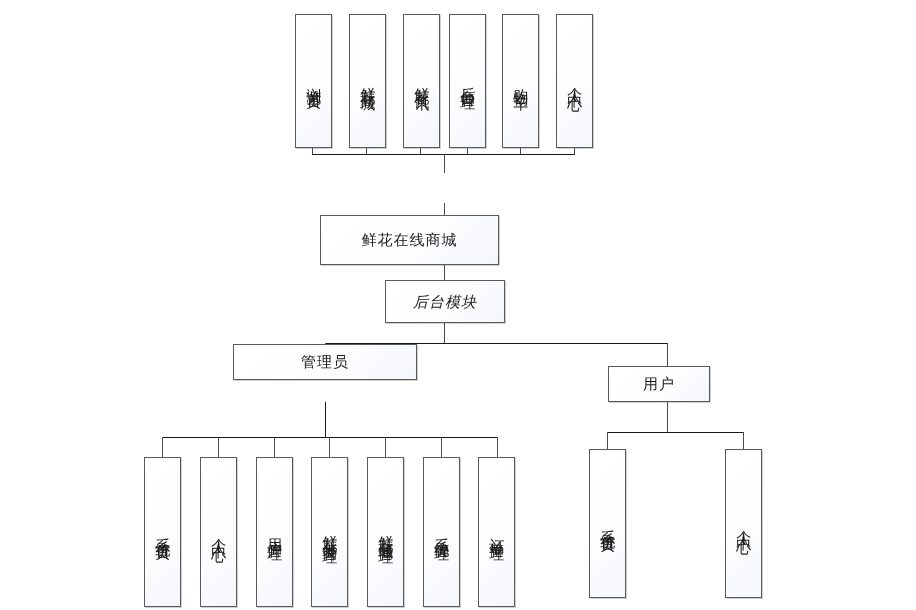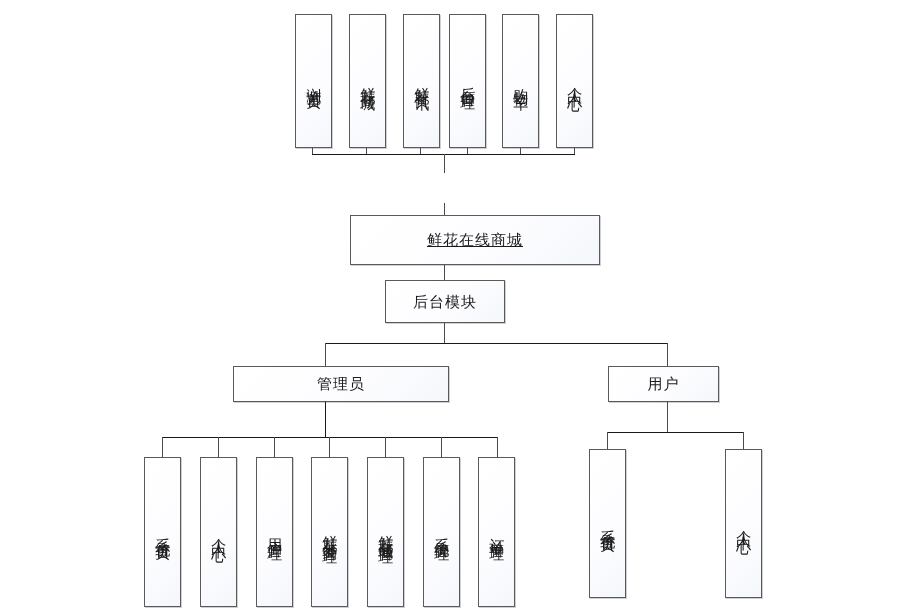--- a/index.html
+++ b/index.html
@@ -62,34 +62,34 @@
   <div class="line" style="left:520px;top:148px;width:1px;height:7px;"></div>
   <div class="line" style="left:574px;top:148px;width:1px;height:7px;"></div>
 
   <div class="line thick" style="left:312px;top:154px;width:263px;height:1px;"></div>
 
   <div class="line" style="left:444px;top:154px;width:1px;height:19px;"></div>
 
 
   <div class="line" style="left:444px;top:203px;width:1px;height:12px;"></div>
 
-  <div class="node h" style="left:350px;top:215px;width:250px;height:50px;text-decoration:underline;">鲜花在线商城</div>
+  <div class="node h" style="left:320px;top:215px;width:179px;height:50px;">鲜花在线商城</div>
 
   <div class="line" style="left:444px;top:265px;width:1px;height:15px;"></div>
 
-  <div class="node h" style="left:385px;top:280px;width:120px;height:43px;">后台模块</div>
+  <div class="node h" style="left:385px;top:280px;width:120px;height:43px;font-style:italic;">后台模块</div>
 
   <div class="line" style="left:444px;top:323px;width:1px;height:20px;"></div>
 
   <div class="line thick" style="left:325px;top:343px;width:343px;height:1px;"></div>
   <div class="line" style="left:325px;top:343px;width:1px;height:23px;"></div>
   <div class="line" style="left:667px;top:343px;width:1px;height:23px;"></div>
 
-  <div class="node h" style="left:233px;top:366px;width:216px;height:36px;">管理员</div>
-  <div class="node h" style="left:608px;top:366px;width:111px;height:36px;">用户</div>
+  <div class="node h" style="left:233px;top:344px;width:184px;height:36px;">管理员</div>
+  <div class="node h" style="left:608px;top:366px;width:102px;height:36px;">用户</div>
 
   <div class="line thick" style="left:325px;top:402px;width:1px;height:35px;"></div>
   <div class="line thick" style="left:162px;top:437px;width:336px;height:1px;"></div>
 
   <div class="line" style="left:162px;top:437px;width:1px;height:20px;"></div>
   <div class="line" style="left:218px;top:437px;width:1px;height:20px;"></div>
   <div class="line" style="left:274px;top:437px;width:1px;height:20px;"></div>
   <div class="line" style="left:329px;top:437px;width:1px;height:20px;"></div>
   <div class="line" style="left:385px;top:437px;width:1px;height:20px;"></div>
   <div class="line" style="left:441px;top:437px;width:1px;height:20px;"></div>

